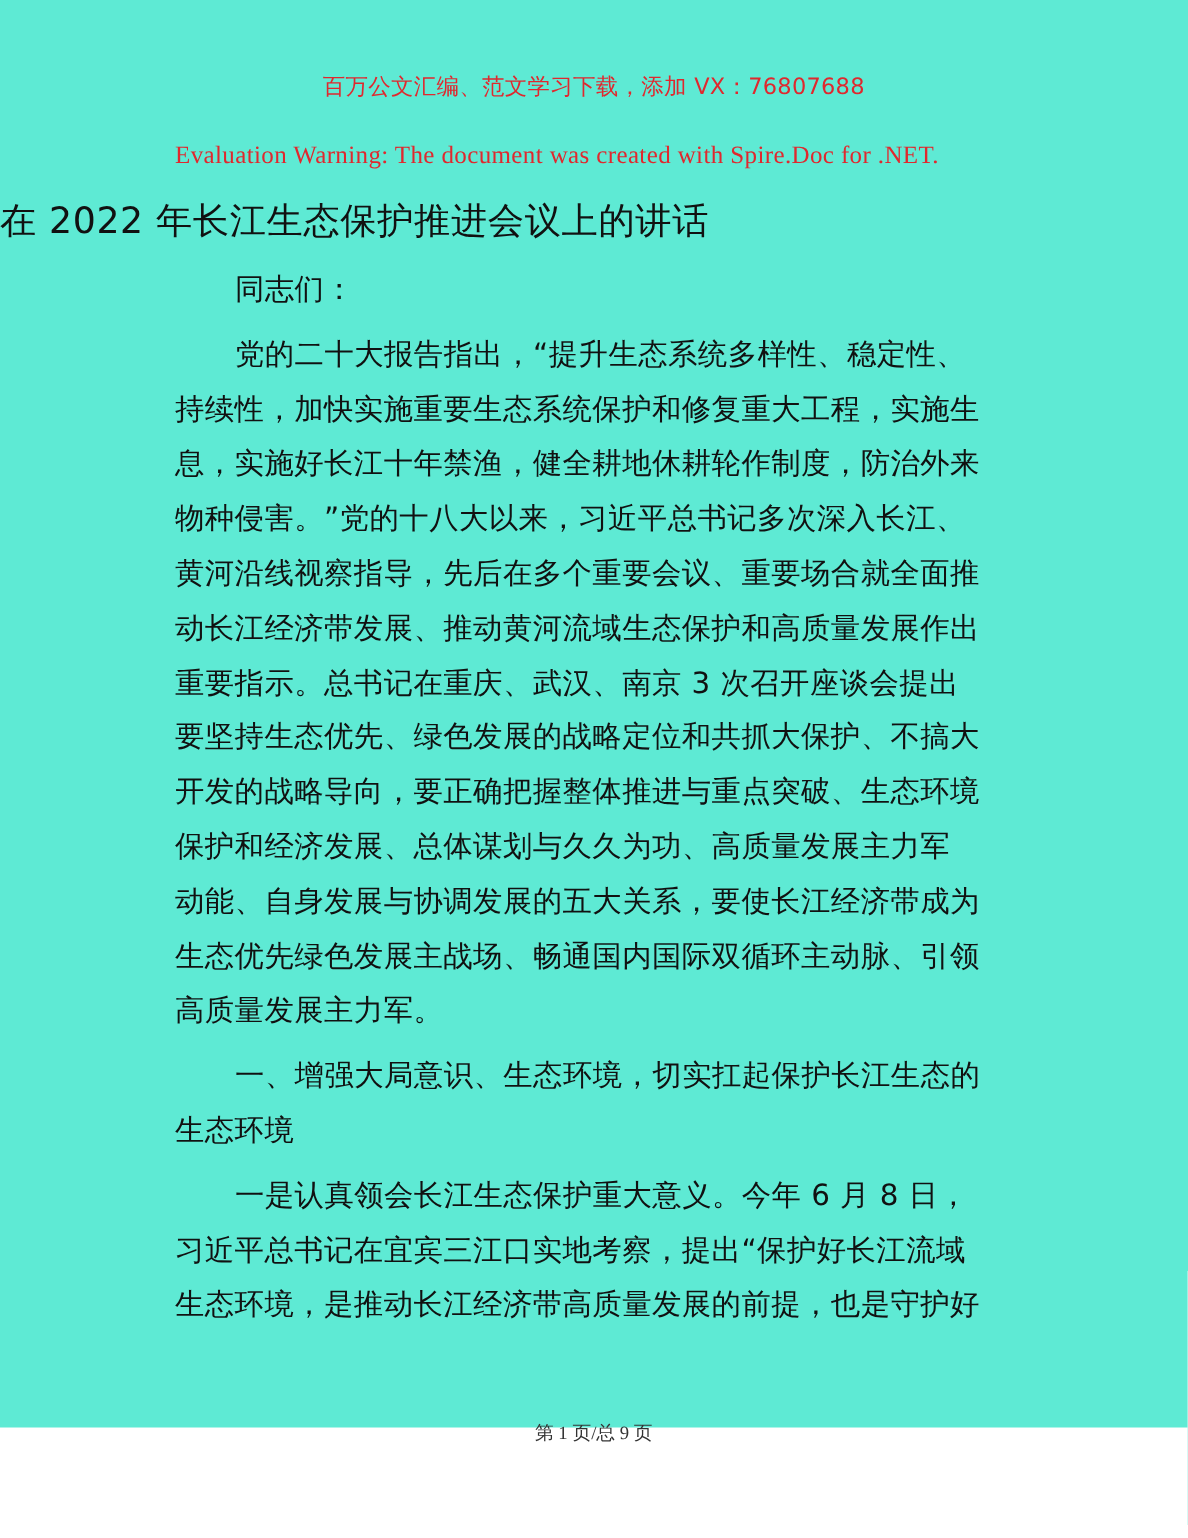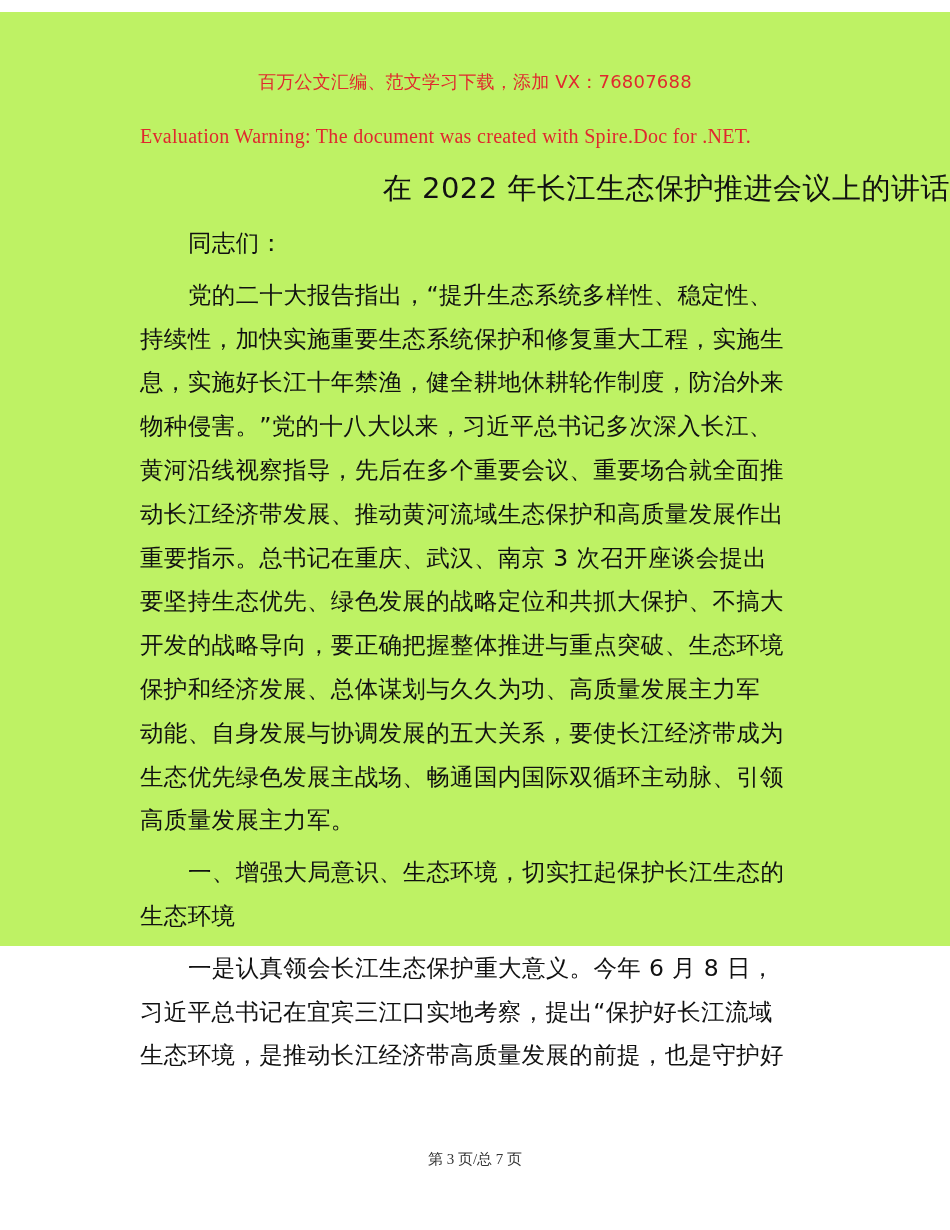--- a/index.html
+++ b/index.html
@@ -1,29 +1,29 @@
 <!DOCTYPE html>
 <html><head>
 <meta charset="utf-8">
 <style>
   html, body { margin: 0; padding: 0; background: #ffffff; }
   body { width: 950px; height: 1230px; position: relative; overflow: hidden; }
-  .page { position: absolute; left: 0; top: 12px; width: 950px; height: 934px; background: #bef264; }
+  .page { position: absolute; left: 0; top: 0; width: 950px; height: 1142px; background: #5eead4; }
   .header-ad {
     position: absolute; left: 0; top: 56px; width: 950px; text-align: center;
     color: #e0282e; font-family: "DejaVu Sans", "Liberation Sans", sans-serif; font-size: 18px;
     line-height: 28px; letter-spacing: 0.2px;
   }
   .eval-warning {
     position: absolute; left: 140px; top: 112px; width: 700px;
     color: #e0282e; font-family: "Liberation Serif", "DejaVu Serif", serif; font-size: 20px;
     line-height: 24px; white-space: nowrap; letter-spacing: 0.3px;
   }
   .doc-title {
-    position: absolute; left: 0; top: 152px; width: 950px; text-align: right;
+    position: absolute; left: 0; top: 152px; width: 950px; text-align: left;
     color: #111; font-family: "DejaVu Sans", "Liberation Sans", sans-serif; font-size: 29px;
     line-height: 48px; letter-spacing: 0.5px;
   }
   .body-text {
     position: absolute; left: 140px; top: 210px; width: 680px;
     color: #111; font-family: "DejaVu Sans", "Liberation Sans", sans-serif; font-size: 23.5px;
   }
   .line { display: block; height: 43.8px; line-height: 43.8px; white-space: nowrap; letter-spacing: 0.35px; }
   .indent { padding-left: 48px; }
   .gap { height: 8px; display: block; }
@@ -67,14 +67,14 @@
     </div>
     <span class="gap"></span>
 
     <div>
       <span class="line indent">一是认真领会长江生态保护重大意义。今年 6 月 8 日，</span>
       <span class="line">习近平总书记在宜宾三江口实地考察，提出“保护好长江流域</span>
       <span class="line">生态环境，是推动长江经济带高质量发展的前提，也是守护好</span>
     </div>
   </div>
 
-  <div class="footer">第 3 页/总 7 页</div>
+  <div class="footer">第 1 页/总 9 页</div>
 </div>
 
 </body></html>

